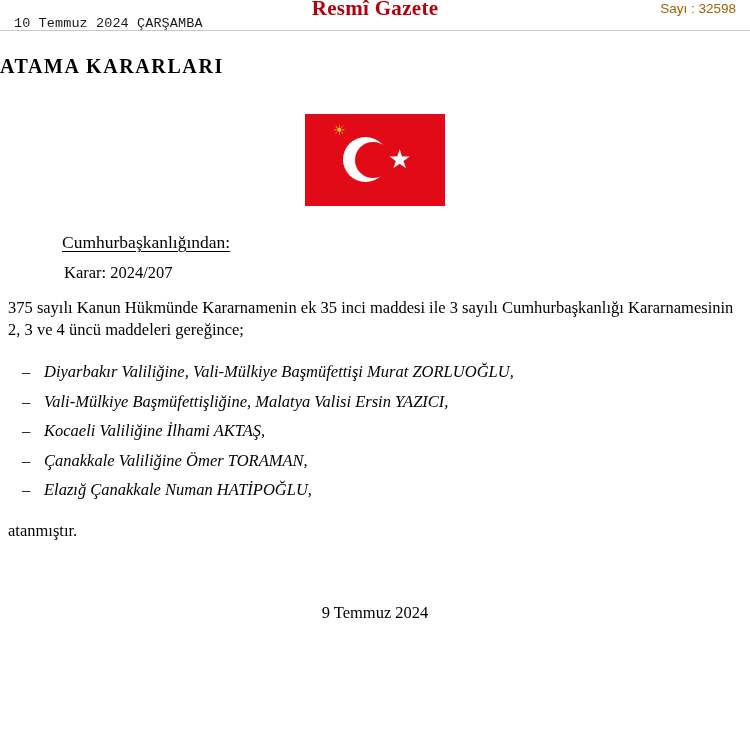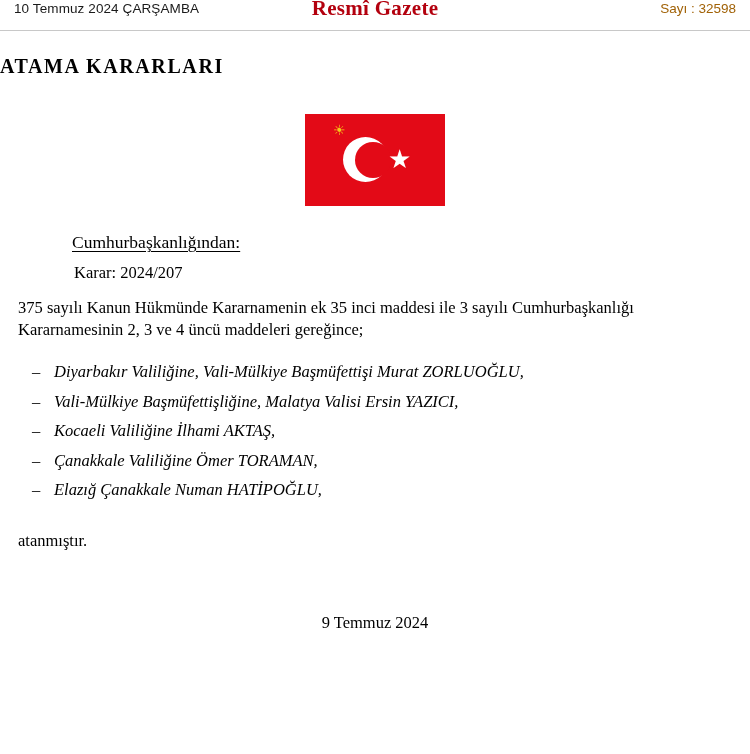--- a/index.html
+++ b/index.html
@@ -25,25 +25,25 @@
   
   .masthead {
     position: relative;
     height: 26px;
     padding: 0 14px;
     display: flex;
     align-items: flex-start;
     justify-content: space-between;
   }
   .masthead .date {
-    font-family: Liberation Sans, sans-serif;
+    font-family: Liberation Mono, monospace;
     font-size: 13.5px;
     letter-spacing: 0.1px;
     color: #1a1a1a;
-    padding-top: 1px;
+    padding-top: 16px;
   }
   .masthead .gazette-title {
     position: absolute;
     left: 0;
     right: 0;
     top: -4px;
     text-align: center;
     font-family: "Liberation Serif", serif;
     font-weight: bold;
     font-size: 21px;
@@ -127,21 +127,21 @@
     color: #f5c518;
     font-size: 14px;
     line-height: 14px;
   }
   .flag-sun:before {
     content: "\2600";
   }
 
   
   .content {
-    padding: 0 18px;
+    padding: 0 8px;
     margin-top: 26px;
   }
   .issuer {
     margin-left: 54px;
     font-size: 17.5px;
     text-decoration: underline;
     text-underline-offset: 3px;
   }
   .decision-no {
     margin-left: 56px;
@@ -167,21 +167,21 @@
     line-height: 1.0;
     padding: 7px 0 6px 0;
     white-space: nowrap;
   }
   .appointments li .dash {
     display: inline-block;
     width: 22px;
     color: #000;
   }
   .closing {
-    margin-top: 26px;
+    margin-top: 16px;
     font-size: 16.5px;
   }
 
   
   .sign-date {
     text-align: center;
     font-size: 16.5px;
     margin-top: 62px;
   }
   .signature {

